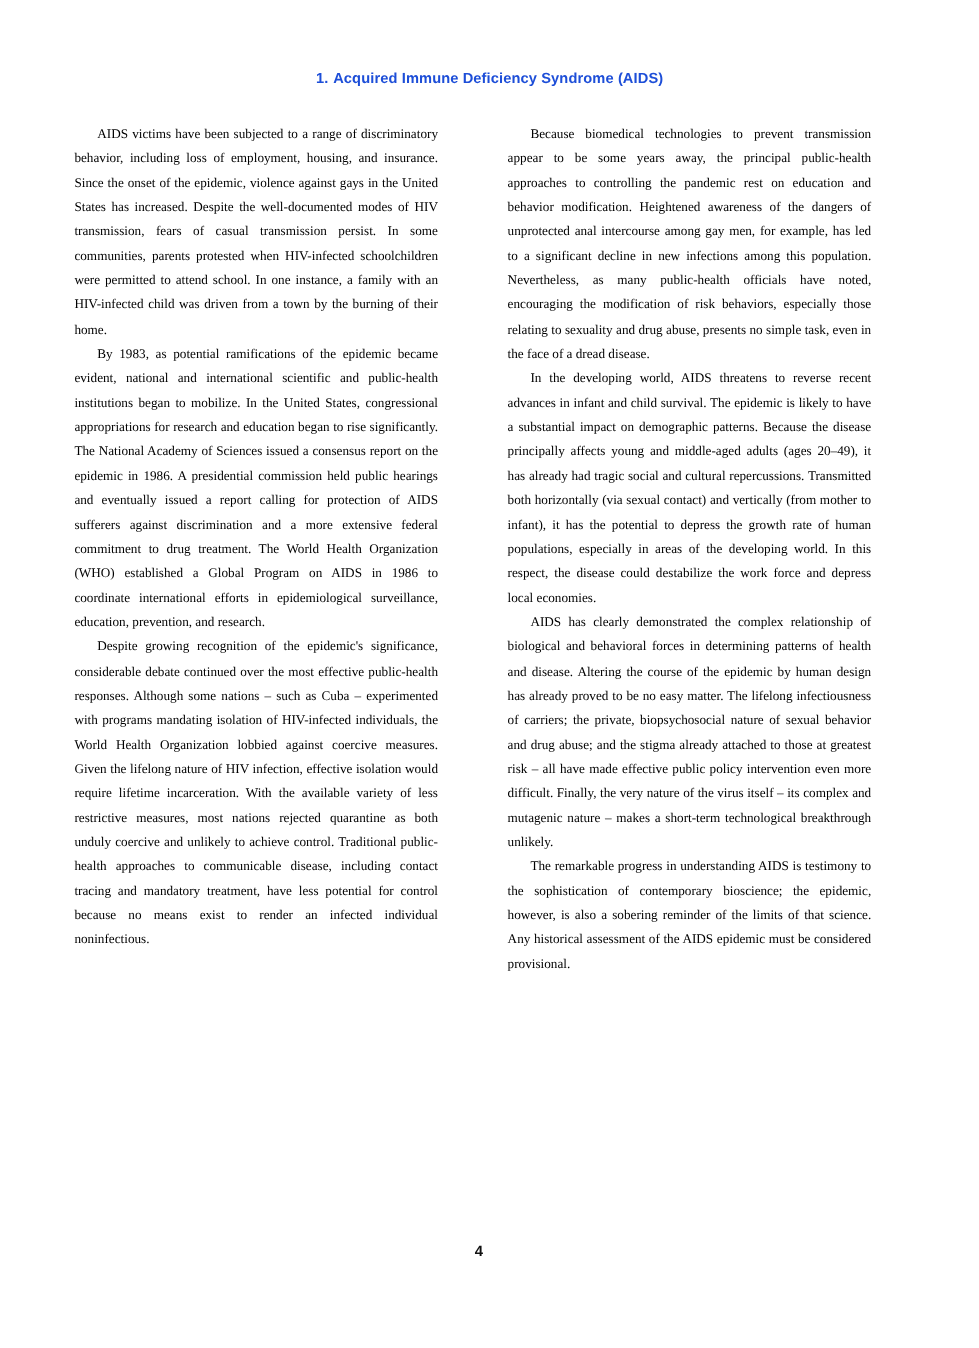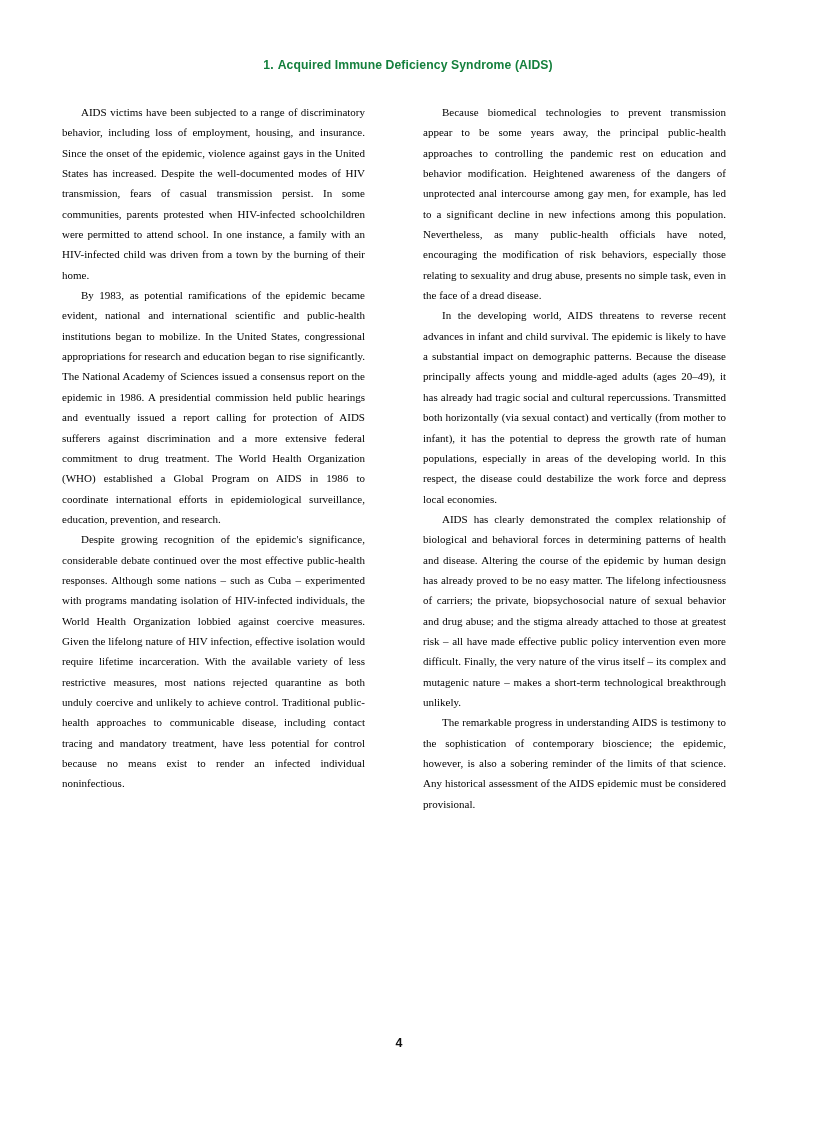--- a/index.html
+++ b/index.html
@@ -20,21 +20,21 @@
   .running-head {
     position: absolute;
     left: 0;
     right: 0;
     top: 58px;
     text-align: center;
     font-family: "Liberation Sans", "DejaVu Sans", sans-serif;
     font-weight: bold;
     font-size: 12.2px;
     letter-spacing: 0.1px;
-    color: #15803d;
+    color: #1d4ed8;
   }
   .running-head .chapter-num {
     margin-right: 4px;
   }
   .columns {
     position: absolute;
     top: 102px;
     left: 62px;
     width: 664px;
     display: flex;

